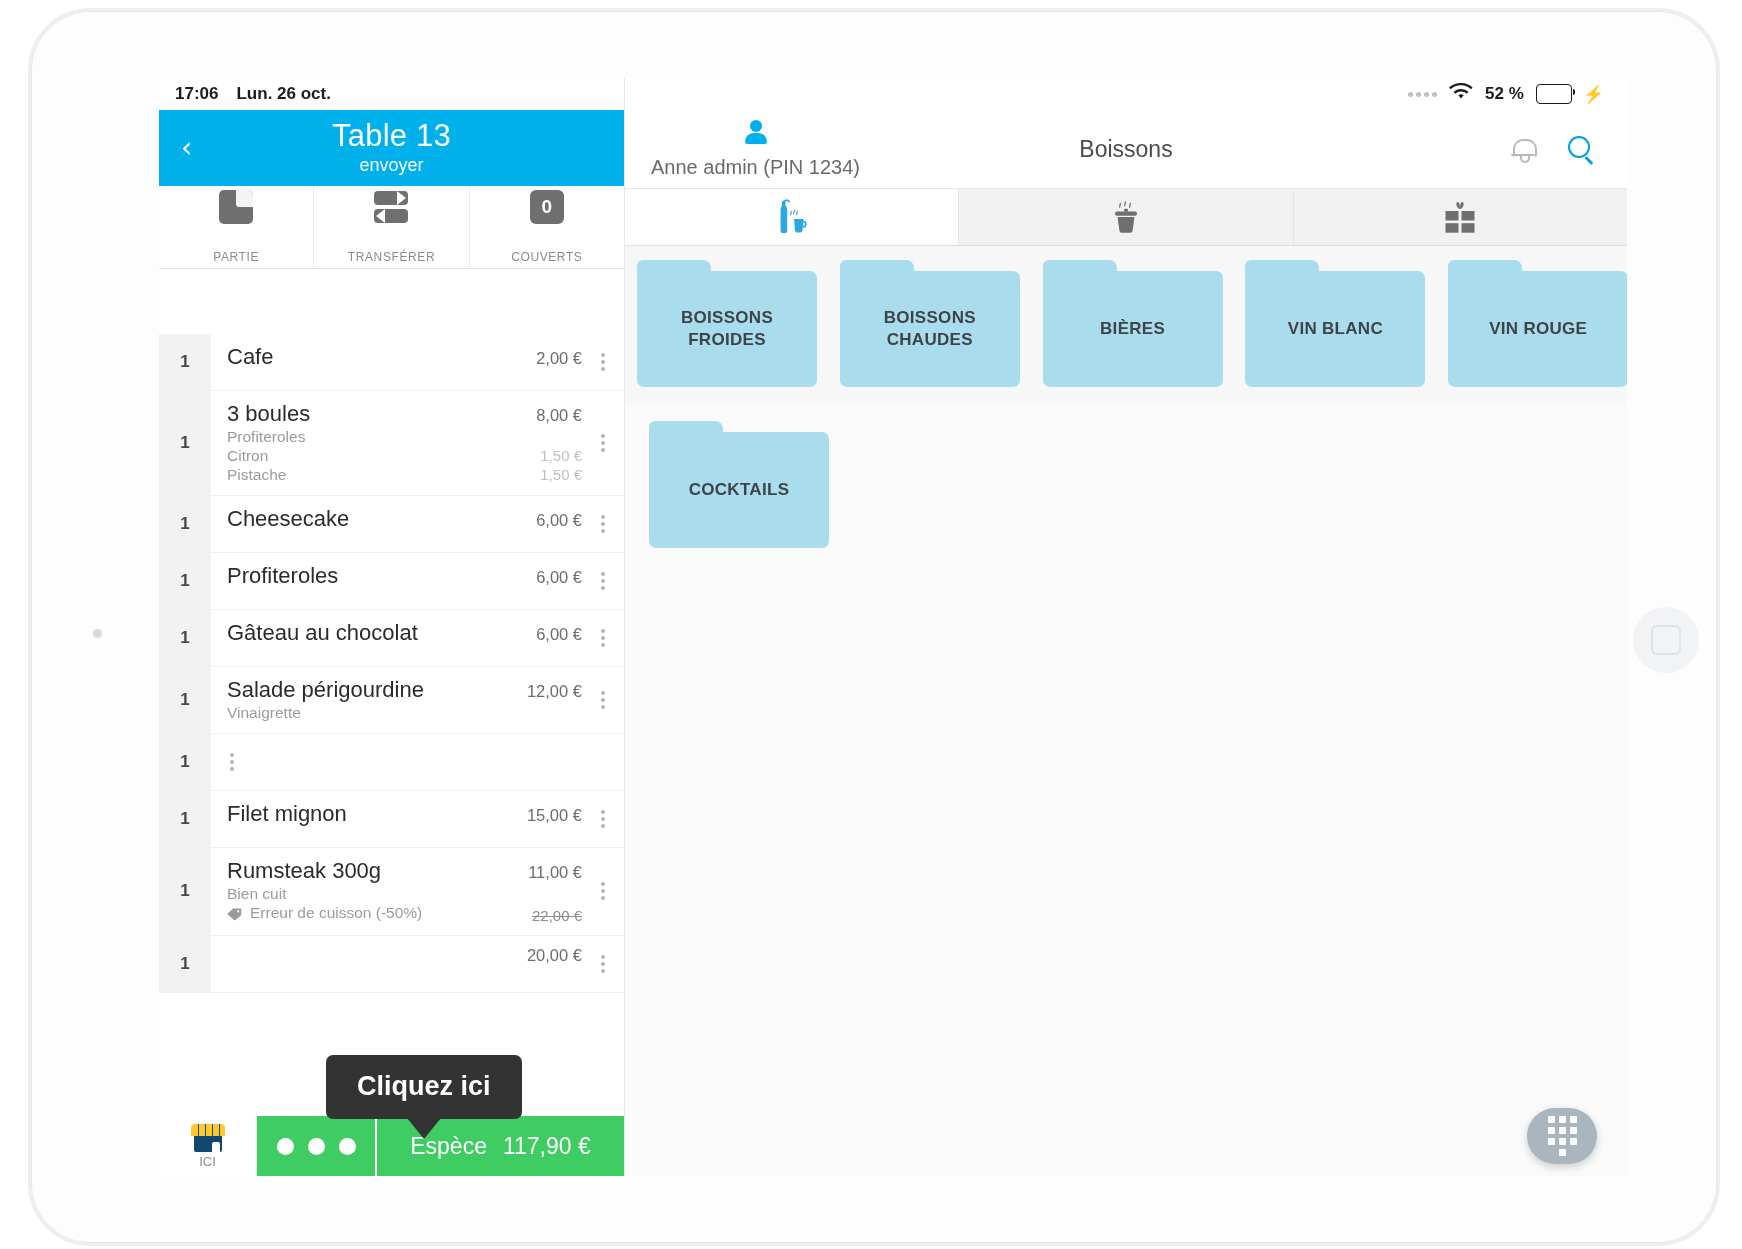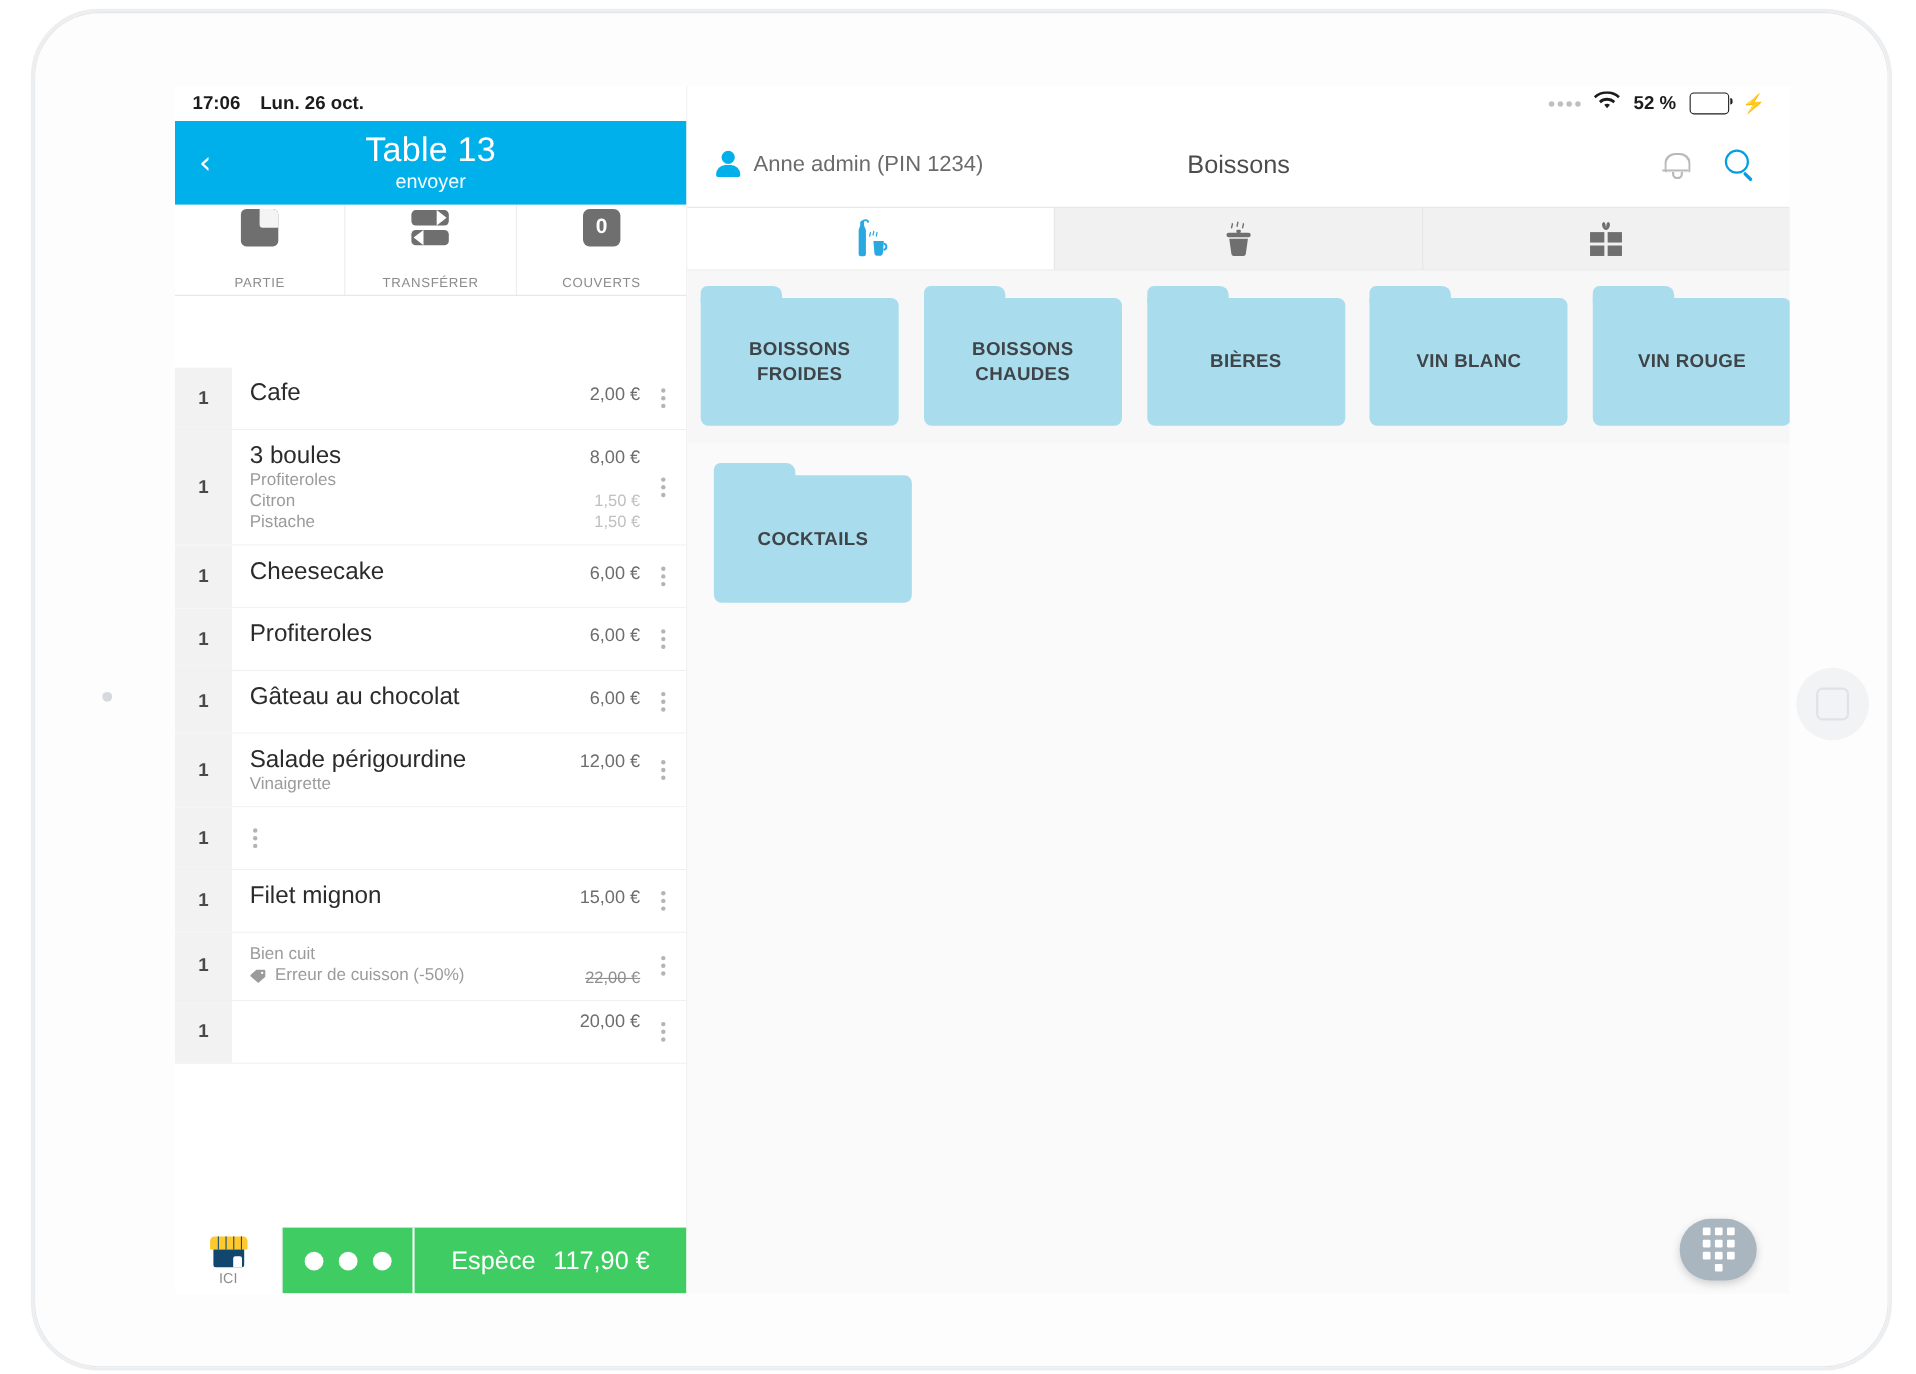--- a/index.html
+++ b/index.html
@@ -431,20 +431,21 @@
     height: 78px;
     background: #ffffff;
     display: flex; align-items: center;
     border-bottom: 1px solid #e6e6e6;
     position: relative;
   }
   .user-chip {
     display: flex; align-items: center; gap: 12px;
     margin-left: 26px;
     cursor: pointer;
+    flex-direction: column;
   }
   .user-ic {
     position: relative;
     width: 22px; height: 24px;
   }
   .user-ic .h {
     position: absolute; left: 5px; top: 0;
     width: 12px; height: 12px; border-radius: 50%;
     background: #00b0ea;
   }
@@ -793,20 +794,24 @@
                 <span class="kebab-dots">
                   <i></i>
                   <i></i>
                   <i></i>
                 </span>
               </div>
             </div>
             <div class="order-row">
               <div class="qty-cell">1</div>
               <div class="row-body">
+                <div class="row-main">
+                  <div class="row-name">Rumsteak 300g</div>
+                  <div class="row-price">11,00 €</div>
+                </div>
                 <div class="row-sub">
                   <div class="sname">Bien cuit</div>
                   <div class="sprice"></div>
                 </div>
                 <div class="row-sub discount">
                   <div class="sname">
                     <span class="tag-icon"><svg width="15" height="13" viewBox="0 0 15 13">
                         <path d="M1 5.2 L6 0.6 H13.4 A0.8 0.8 0 0 1 14.2 1.4 V7 L8.6 12 A1.2 1.2 0 0 1 7 12 L1 6.8 A1.1 1.1 0 0 1 1 5.2 Z" fill="#9b9b9b"></path>
                         <circle cx="11.3" cy="3.4" r="1.1" fill="#ffffff"></circle>
                       </svg></span>
@@ -834,20 +839,23 @@
               <div class="row-kebab">
                 <span class="kebab-dots">
                   <i></i>
                   <i></i>
                   <i></i>
                 </span>
               </div>
             </div>
           </div>
 
+        <div class="tooltip">
+          <span>Cliquez ici</span>
+        </div>
 
         <div class="pay-bar">
           <div class="pay-ici">
             <div class="shop-ic">
               <div class="awn">
                 <span style="left:7px"></span>
                   <span style="left:14px"></span>
                   <span style="left:21px"></span>
                   <span style="left:28px"></span>
               </div>

